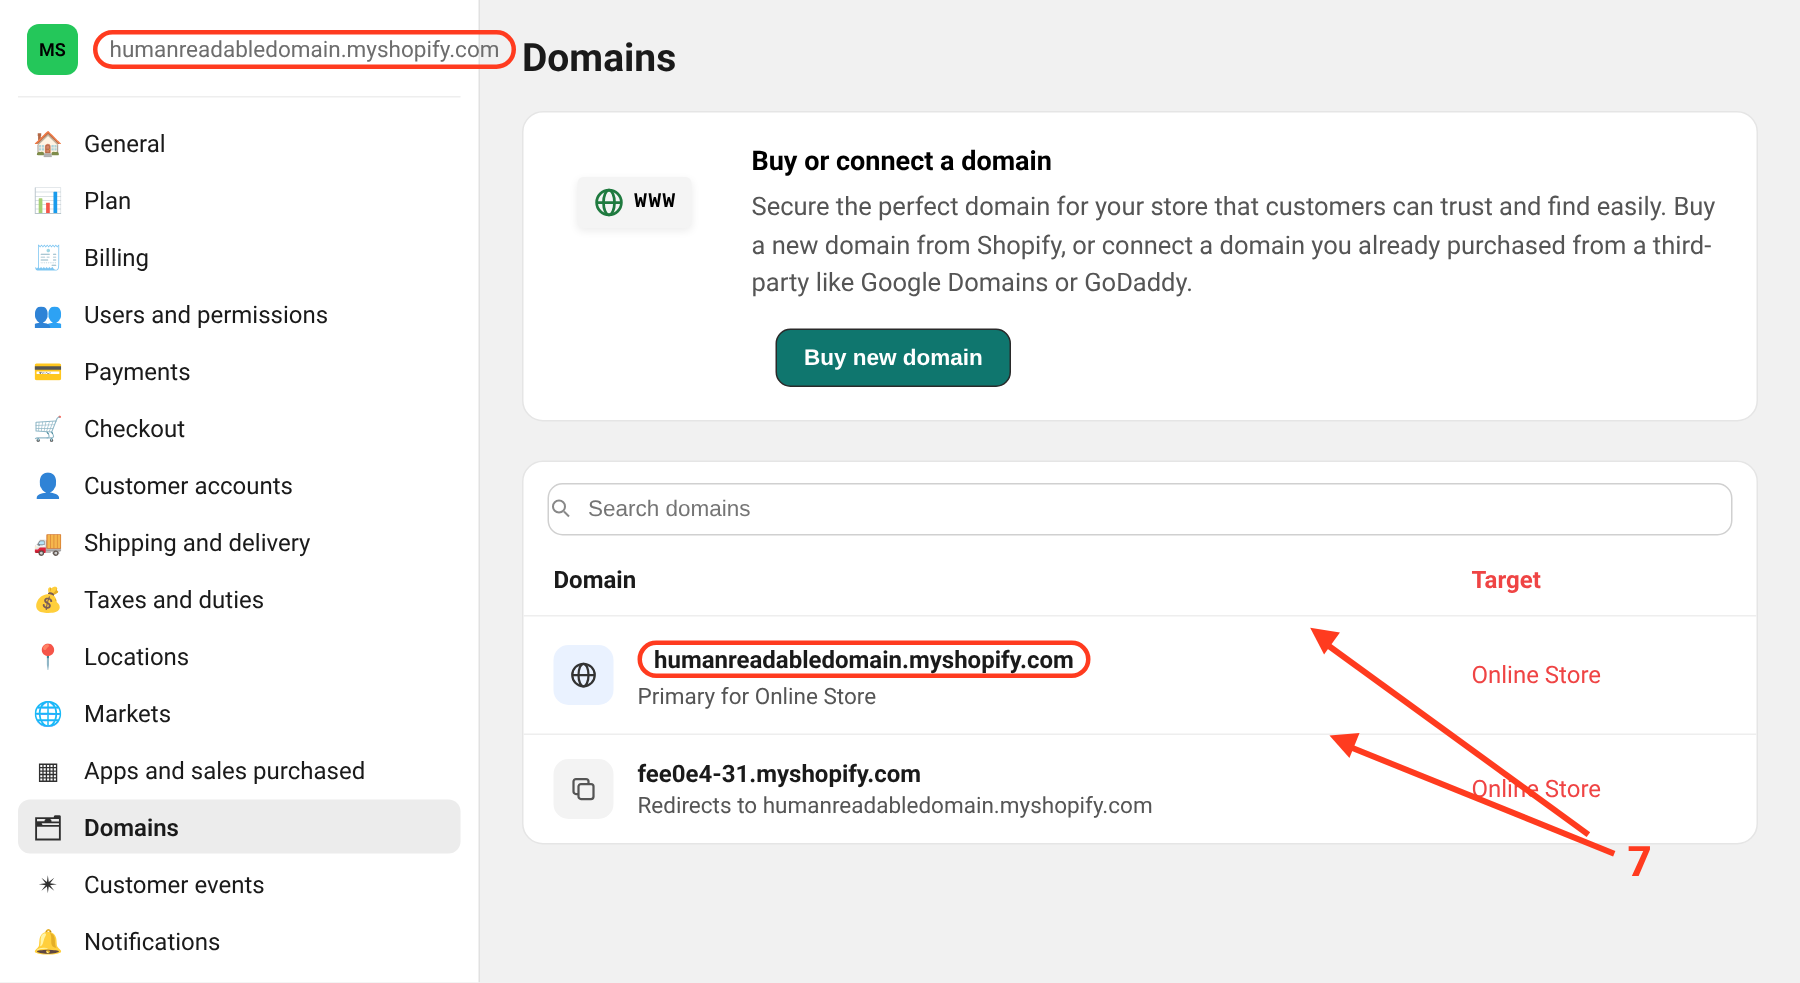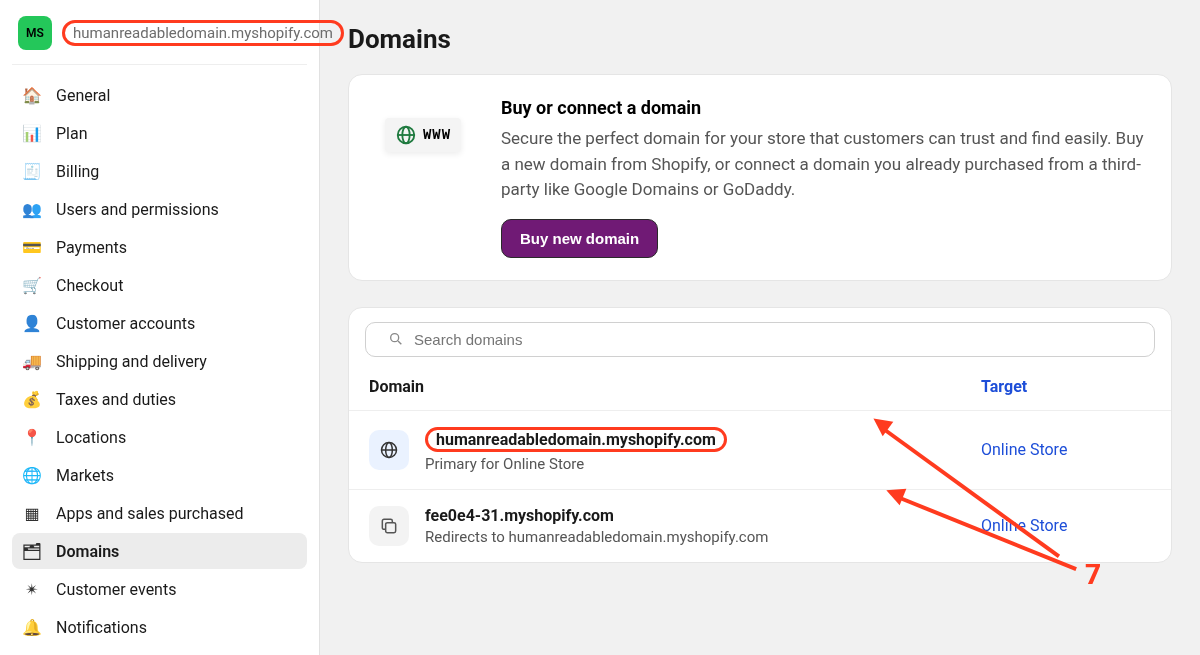--- a/index.html
+++ b/index.html
@@ -88,41 +88,42 @@
       border-radius: 10px;
       padding: 10px 18px;
       font-size: 15px;
       font-weight: 600;
       cursor: pointer;
       border: 1px solid #d0d0d0;
       background: #fff;
       color: #1a1a1a;
     }
     .btn.primary {
-      background: #701a75;
+      background: #0f766e;
       border-color: #2a2a2a;
       color: #fff;
+      margin-left: 16px;
     }
     .search-wrap { padding: 14px 16px 6px 16px; }
     .search {
       display:flex; align-items:center; gap:10px;
       border: 1px solid #d0d0d0; border-radius: 10px;
-      padding: 8px 22px;
+      padding: 8px 0;
       color: #777;
     }
     .search input {
       border:none; outline:none; flex:1; font-size:15px; color:#333; background:transparent;
     }
     .table-head, .table-row {
       display:flex; align-items:center;
       padding: 14px 20px;
     }
     .table-head { font-weight:700; font-size:16px; color:#1a1a1a; }
     .col-domain { flex: 1; display:flex; align-items:center; gap: 16px; }
-    .col-target { width: 170px; text-align:left; font-size:16px; color:#1d4ed8; }
+    .col-target { width: 170px; text-align:left; font-size:16px; color:#ef4444; }
     .table-row { border-top: 1px solid #eee; padding-top:16px; padding-bottom:16px; }
     .row-icon {
       width: 40px; height: 40px; border-radius: 10px;
       display:flex; align-items:center; justify-content:center;
       flex-shrink:0;
       background:#f3f3f3;
     }
     .row-icon.globe-bg { background:#eaf2ff; }
     .row-text { display:flex; flex-direction:column; gap:3px; }
     .domain-name { font-weight:700; font-size:16px; color:#1a1a1a; display:inline-block;}

